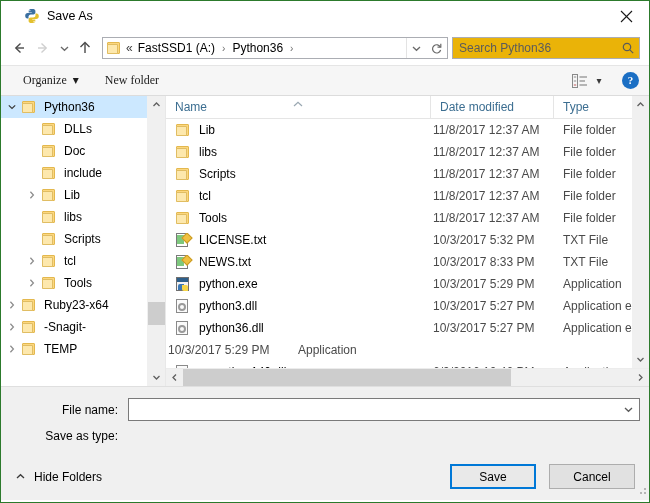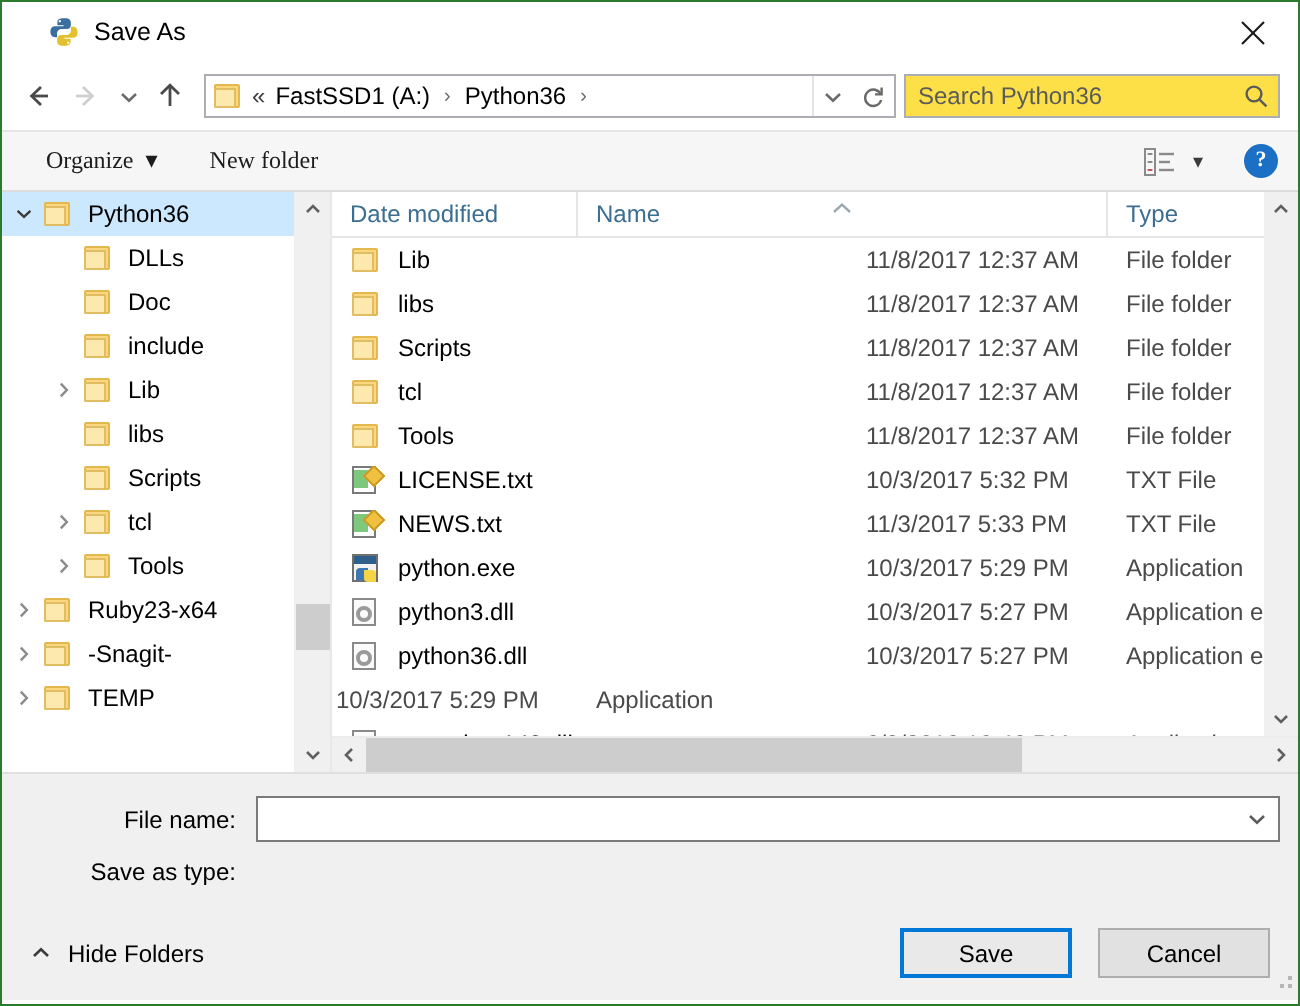--- a/index.html
+++ b/index.html
@@ -132,21 +132,21 @@
     border: 1px solid #abadb3;
     border-left: none;
     box-sizing: border-box;
     margin-left: -5px;
     background: #fff;
   }
   .searchbox {
     width: 188px;
     height: 22px;
     border: 1px solid #abadb3;
-    background: #fde047;
+    background: #eab308;
     display: flex;
     align-items: center;
     box-sizing: border-box;
     flex: 0 0 auto;
     margin-left: 4px;
   }
   .search-text {
     flex: 1 1 auto;
     font-size: 12px;
     color: #5b5b5b;
@@ -912,30 +912,30 @@
         <svg width="9" height="9" viewBox="0 0 9 9">
           <path d="M1.5 3L4.5 6 7.5 3" fill="none" stroke="#606060" stroke-width="1.3"></path>
         </svg>
       </div>
     </div>
 
     <div class="list-pane">
       <div class="list-inner">
         <div class="list-content">
           <div class="col-header">
-            <div class="col date">
-              <span>Date modified</span>
-            </div>
             <div class="col name">
               <span class="sort-marker">
                 <svg width="11" height="6" viewBox="0 0 11 6">
                   <path d="M1.5 5L5.5 1.3 9.5 5" fill="none" stroke="#9aa8b2" stroke-width="1.2"></path>
                 </svg>
               </span>
               <span>Name</span>
+            </div>
+            <div class="col date">
+              <span>Date modified</span>
             </div>
             <div class="col type">
               <span>Type</span>
             </div>
           </div>
           <div class="rows" id="fileRows">
               <div class="frow">
                 <div class="cell-name">
                   <div class="row-icon icon-folder">
                     <span class="fi">
@@ -1014,21 +1014,21 @@
               </div>
               <div class="frow">
                 <div class="cell-name">
                   <div class="row-icon icon-txt">
                     <span class="page"></span>
                     <span class="green"></span>
                     <span class="pencil"></span>
                   </div>
                   <span class="row-label">NEWS.txt</span>
                 </div>
-                <div class="cell-date">11/3/2017 5:33 PM</div>
+                <div class="cell-date">10/3/2017 8:33 PM</div>
                 <div class="cell-type">TXT File</div>
               </div>
               <div class="frow">
                 <div class="cell-name">
                   <div class="row-icon icon-exe">
                     <span class="page"></span>
                     <span class="bar"></span>
                     <span class="blue"></span>
                     <span class="yellow"></span>
                   </div>

